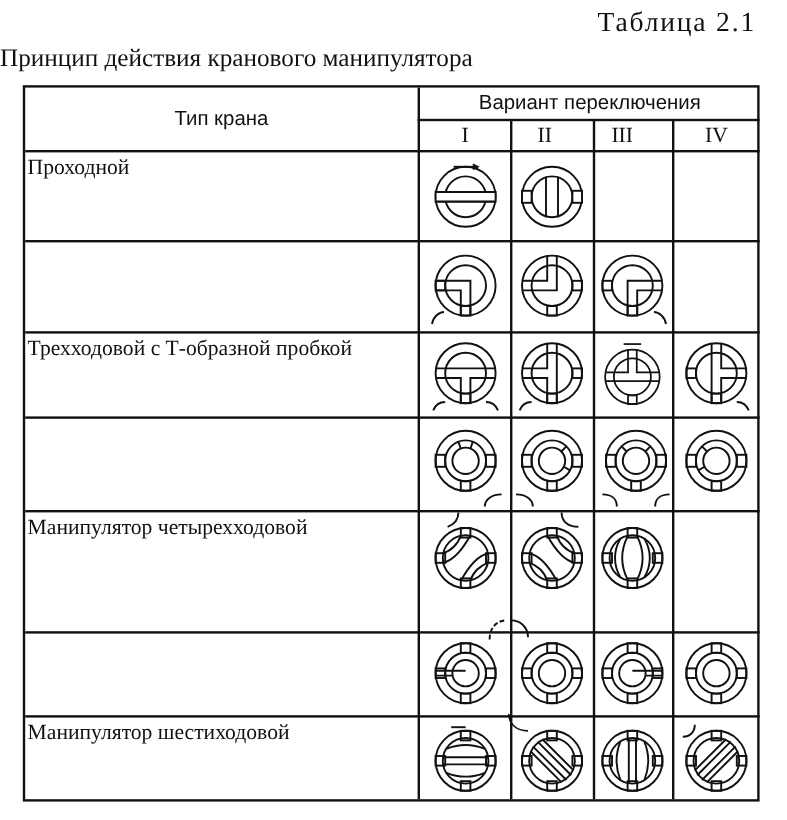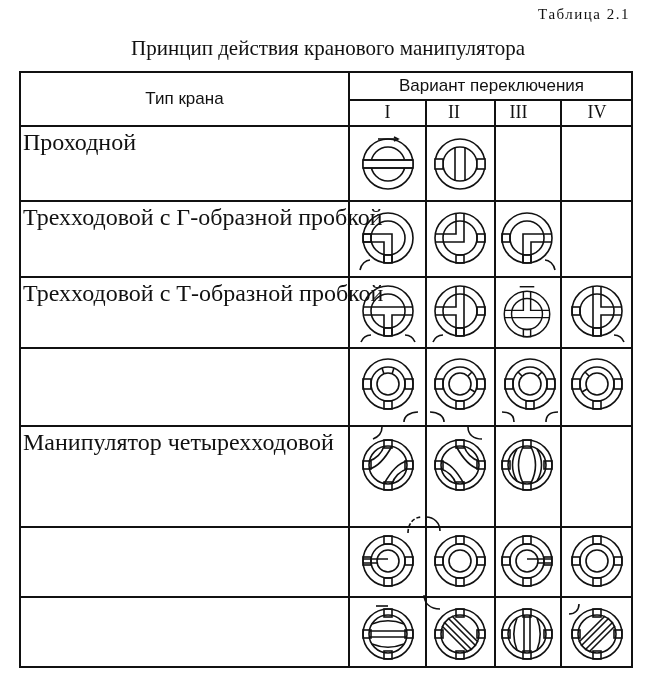--- a/index.html
+++ b/index.html
@@ -1,25 +1,25 @@
 <!DOCTYPE html>
 <html><head>
 <meta charset="utf-8">
 <style>
   html, body { margin: 0; padding: 0; background: #ffffff; }
   body { width: 656px; height: 683px; position: relative; overflow: hidden;
          font-family: "Liberation Serif", "DejaVu Serif", serif; color: #111; }
-  .table-number { position: absolute; right: 26px; top: 6px; font-size: 15px; letter-spacing: 1.5px; }
-  .table-title { position: absolute; left: 0; width: 656px; top: 36px; text-align: center; font-size: 21px; }
+  .table-number { position: absolute; right: 26px; top: 6px; font-size: 23px; letter-spacing: 1.5px; }
+  .table-title { position: absolute; left: 0; width: 656px; top: 36px; font-size: 21px; }
   .tbl { position: absolute; left: 19px; top: 71px; width: 614px; height: 597px;
          border: 2px solid #111; box-sizing: border-box; }
   .line { position: absolute; background: #111; }
   .hcell { position: absolute; font-family: "Liberation Sans", "DejaVu Sans", sans-serif; font-size: 17px; text-align: center; }
   .roman { font-family: "Liberation Serif", serif; font-size: 18px; }
-  .rowlabel { position: absolute; left: 2px; font-size: 24px; white-space: nowrap; }
+  .rowlabel { position: absolute; left: 2px; font-size: 18px; white-space: nowrap; }
   .icon { position: absolute; }
   svg { overflow: visible; }
 </style>
 </head>
 <body>
 
 <div class="table-number">Таблица 2.1</div>
 <div class="table-title">Принцип действия кранового манипулятора</div>
 
 <div class="tbl">
@@ -39,23 +39,23 @@
   <div class="line" style="left:0;top:523px;width:612px;height:2px"></div>
 
   <div class="hcell" style="left:0;top:16px;width:327px">Тип крана</div>
   <div class="hcell" style="left:329px;top:3px;width:283px">Вариант переключения</div>
   <div class="hcell roman" style="left:329px;top:29px;width:75px">I</div>
   <div class="hcell roman" style="left:405px;top:29px;width:56px">II</div>
   <div class="hcell roman" style="left:474px;top:29px;width:47px">III</div>
   <div class="hcell roman" style="left:540px;top:29px;width:72px">IV</div>
 
   <div class="rowlabel" style="top:56px">Проходной</div>
-  <div class="rowlabel" style="top:131px">Трехходовой с Г-образной пробкой</div>
   <div class="rowlabel" style="top:207px">Трехходовой с Т-образной пробкой</div>
   <div class="rowlabel" style="top:356px">Манипулятор четырехходовой</div>
+  <div class="rowlabel" style="top:527px">Манипулятор шестиходовой</div>
 
   <svg class="icon" style="left:340px;top:64px" width="54" height="54" viewBox="-27 -27 54 54" fill="none" stroke="#111" stroke-width="1.6">
     <line x1="-10" y1="-25" x2="8" y2="-25"></line>
       <path d="M6,-27 L10,-25 L6,-23"></path>
     <circle r="25"></circle>
       <circle r="17"></circle>
     <rect x="-25" y="-4" width="50" height="8" fill="#fff"></rect>
     <line x1="-25" y1="-4" x2="25" y2="-4"></line>
       <line x1="-25" y1="4" x2="25" y2="4"></line>
   </svg>

